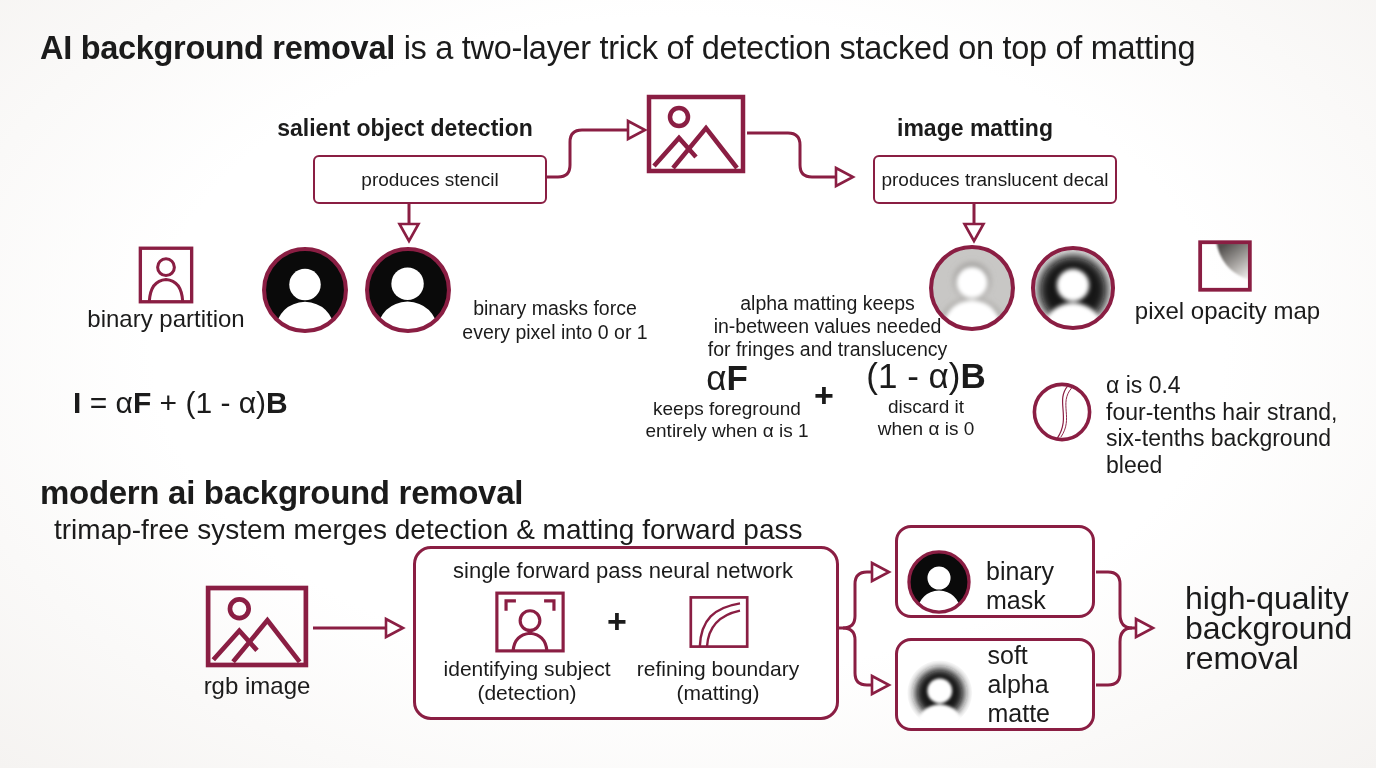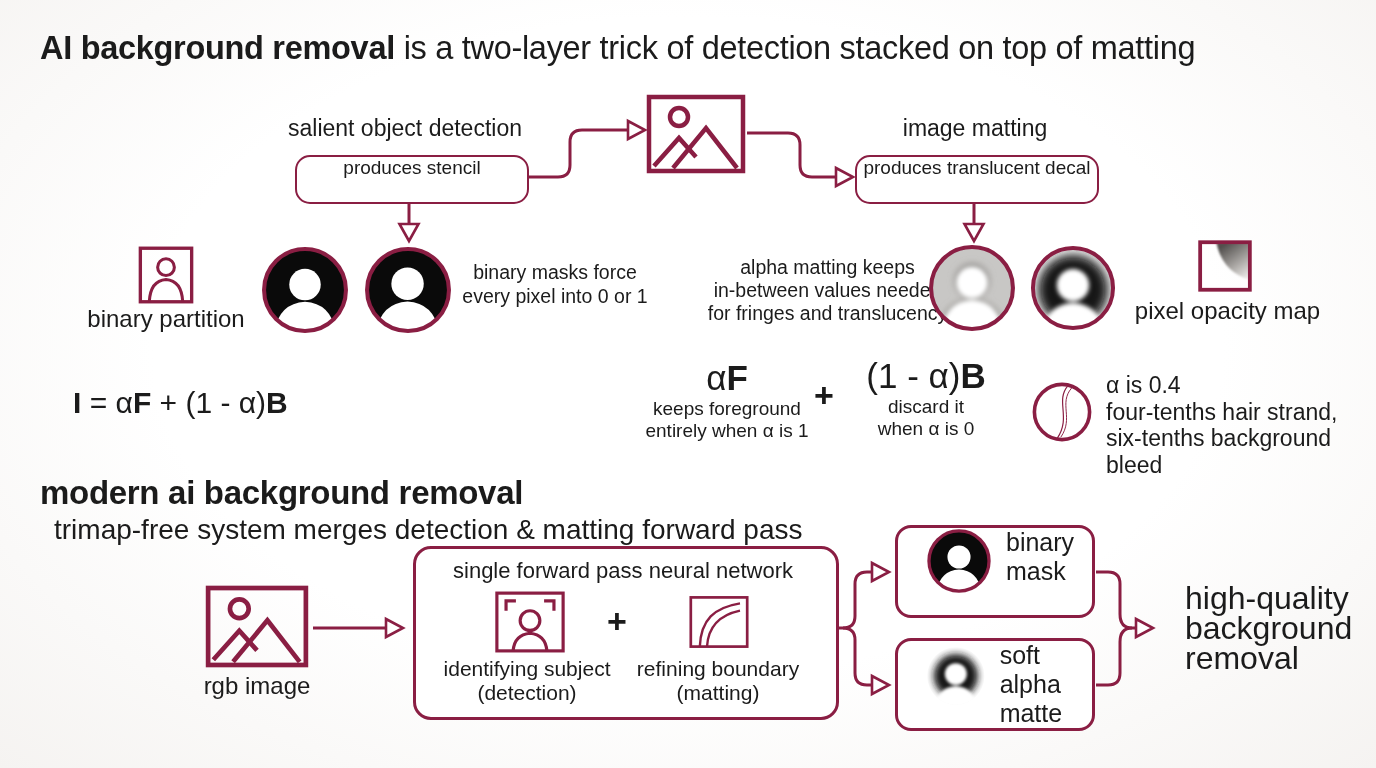--- a/index.html
+++ b/index.html
@@ -8,41 +8,41 @@
          background:radial-gradient(ellipse at 50% 45%, #ffffff 55%, #f5f3f1 100%);
          color:#1b1b1b;}
   .abs{position:absolute;}
   .ctr{text-align:center;}
   svg{display:block;}
   .stroke{stroke:#8a1e43;fill:none;}
   .conn path.ln{stroke:#8a1e43;stroke-width:3;fill:none;}
   .conn path.ah{stroke:#8a1e43;stroke-width:2.6;fill:#ffffff;stroke-linejoin:miter;}
   .title{left:40px;top:30px;width:1310px;font-size:32.5px;letter-spacing:-0.3px;white-space:nowrap;}
   .title b{font-weight:bold;}
-  .flowhead{font-size:23px;font-weight:normal;}
-  .pillbox{border:2.5px solid #8a1e43;border-radius:15px;background:#fff;
-           display:flex;align-items:flex-start;justify-content:center;font-size:19px;}
-  .note{font-size:19.5px;line-height:24px;}
+  .flowhead{font-size:23px;font-weight:bold;}
+  .pillbox{border:2.5px solid #8a1e43;border-radius:6px;background:#fff;
+           display:flex;align-items:center;justify-content:center;font-size:19px;margin-left:18px;}
+  .note{font-size:19.5px;line-height:24px;margin-top:36px;}
   .iconlabel{font-size:24px;}
   .eqrow{left:73px;top:386px;display:flex;align-items:baseline;gap:16px;white-space:nowrap;}
   .eqlabel{font-size:27.5px;}
   .formula{font-size:30px;}
   .formula b{font-weight:bold;}
   .term .big{font-size:35px;}
   .term .big b{font-weight:bold;}
   .term .tnote{font-size:19px;line-height:22px;}
   .plusbig{font-size:34px;font-weight:bold;}
   .alphaex{font-size:23px;line-height:26.5px;}
   .h2{font-size:33px;font-weight:bold;letter-spacing:-0.3px;}
   .sub{font-size:28px;margin-left:14px;}
   .netbox{border:3px solid #8a1e43;border-radius:18px;background:#fff;}
   .netttl{font-size:22px;}
   .sublabel{font-size:21px;line-height:24px;}
   .outbox{border:3px solid #8a1e43;border-radius:16px;background:#fff;
-          display:flex;align-items:flex-start;gap:14px;padding-left:28px;box-sizing:border-box;}
+          display:flex;align-items:flex-end;gap:14px;padding-left:8px;box-sizing:border-box;}
   .outlabel{font-size:25px;line-height:29px;}
   .result{font-size:32px;line-height:30px;margin-left:17px;}
 </style>
 </head>
 <body>
 
 <div class="stage">
 
   <svg width="0" height="0" style="position:absolute" aria-hidden="true">
     <defs>

